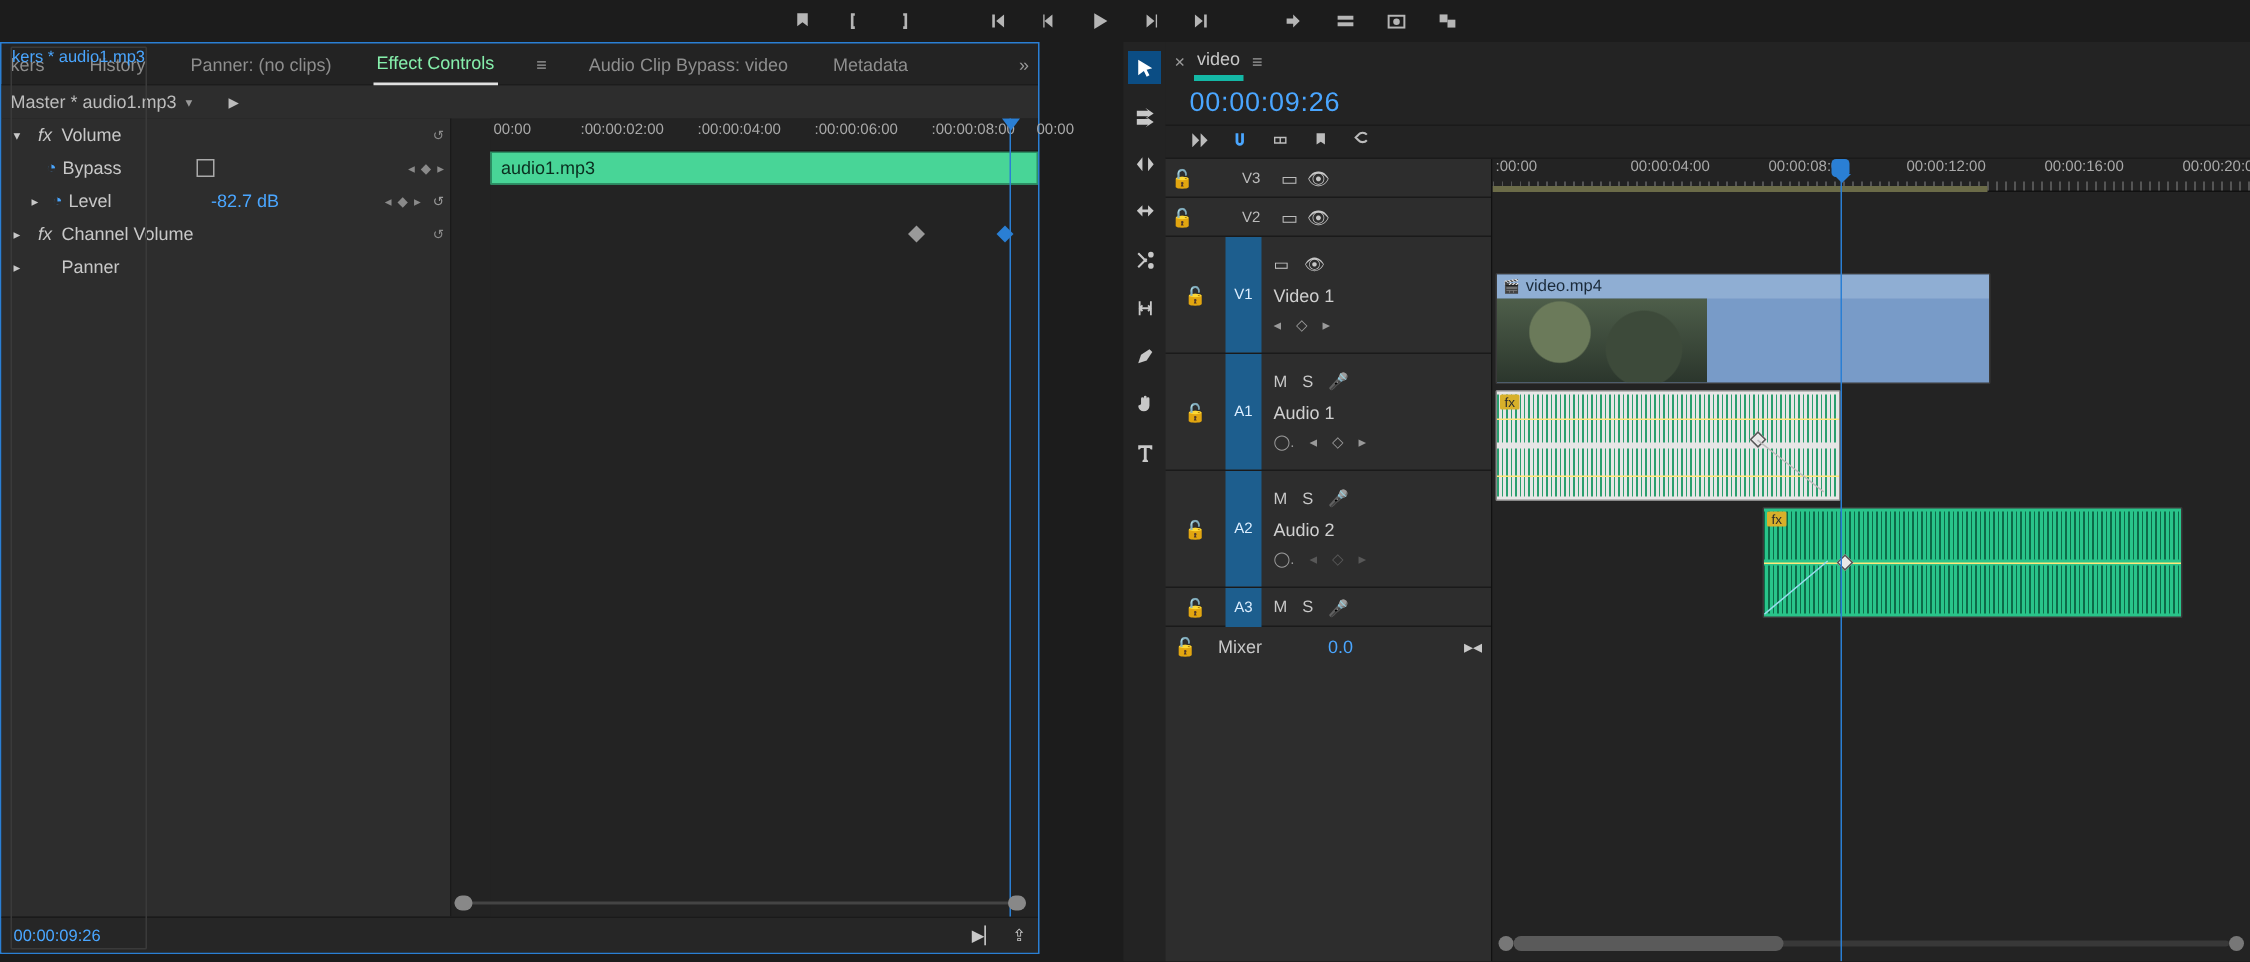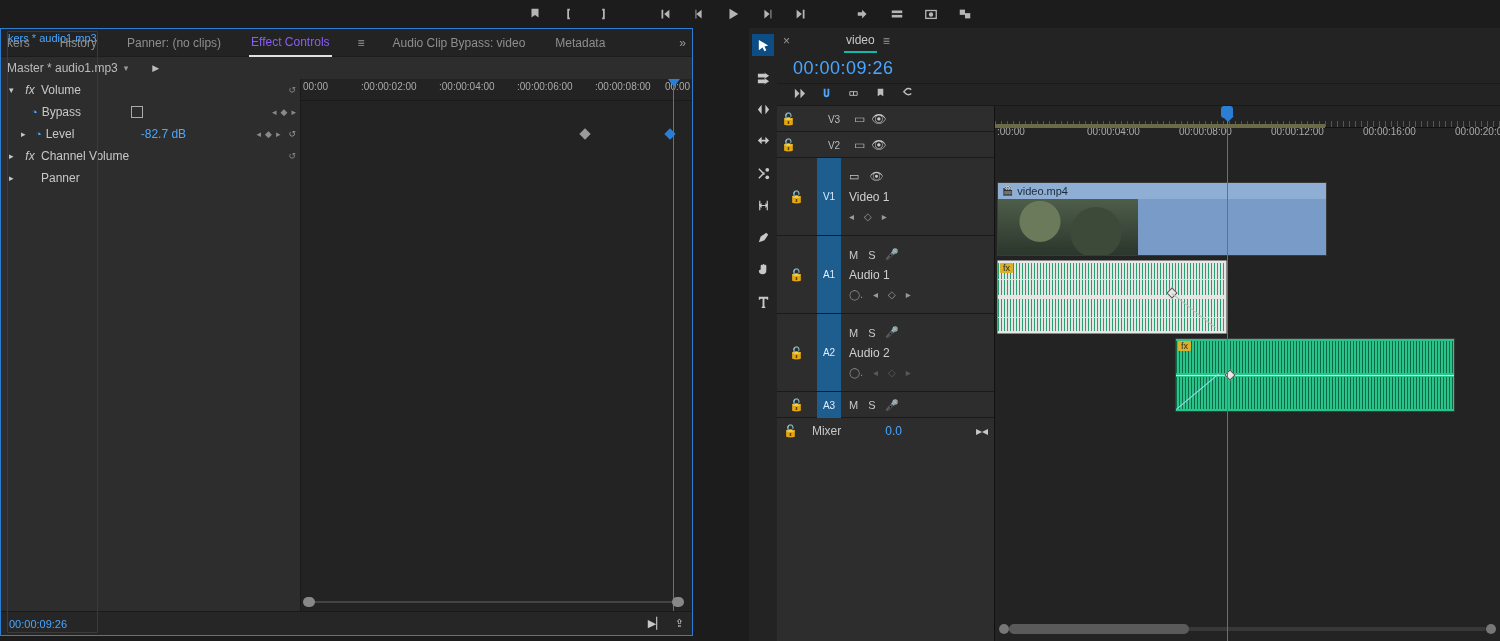--- a/index.html
+++ b/index.html
@@ -64,21 +64,21 @@
     display: flex;
     align-items: center;
     height: 28px;
     padding: 0 6px 0 4px;
     font-size: 12px;
     color: #8e8e8e;
     gap: 26px;
     border-bottom: 1px solid #1c1c1c;
   }
   .panel-tabs .tab { cursor: pointer; padding: 6px 2px; }
-  .panel-tabs .tab.active { color: #8b5cf6; border-bottom: 2px solid #e0e0e0; }
+  .panel-tabs .tab.active { color: #86efac; border-bottom: 2px solid #e0e0e0; }
   .panel-tabs .menu-ico, .panel-tabs .more-ico {
     color: #9a9a9a; cursor: pointer; font-size: 12px;
   }
   .panel-tabs .more-ico { margin-left: auto; }
 
   .crumb-row {
     display: flex;
     align-items: center;
     height: 22px;
     padding: 0 6px;
@@ -118,20 +118,21 @@
   .ec-tree .row .val { color: #4aa6ff; margin-left: auto; margin-right: 60px; }
   .ec-tree .row .kf-ctrls { margin-left:auto; display:flex; gap:4px; align-items:center; color:#8a8a8a;}
   .ec-tree .row .kf-ctrls span{font-size:9px; cursor:pointer;}
   .ec-tree .row .reset { color:#9a9a9a; font-size:12px; cursor:pointer; margin-left:4px;}
   .ec-tree .chk { width:12px;height:12px;border:1px solid #aaa; display:inline-block;}
 
   .ec-timeline {
     flex: 1;
     position: relative;
     background: #232323;
+    margin-left: 26px;
   }
   .ec-ruler {
     height: 22px;
     border-bottom: 1px solid #1a1a1a;
     display:flex; align-items:flex-start;
     font-size: 10px; color:#aaa;
     position: relative;
     padding-top:2px;
   }
   .ec-ruler span { position:absolute; top:2px; }
@@ -204,21 +205,21 @@
     flex-direction:column;
     position:relative;
   }
   .tl-tabrow {
     height:26px;
     display:flex; align-items:center;
     padding:0 6px; gap:6px;
     font-size:12px; color:#c8c8c8;
   }
   .tl-tabrow .close{color:#9a9a9a;cursor:pointer;}
-  .tl-tabrow .tabname{border-bottom:2px solid #14b8a6;padding:4px 2px;margin-left:48px;}
+  .tl-tabrow .tabname{border-bottom:4px solid #14b8a6;padding:4px 2px;}
   .tl-tabrow .menu{color:#9a9a9a;cursor:pointer; font-size:12px;}
 
   .tl-headrow {
     height:30px;
     display:flex; align-items:center;
     padding:0 6px 0 16px;
     border-bottom:1px solid #1a1a1a;
   }
   .tl-headrow .tc { color:#4aa6ff; font-size:18px; font-weight:300; letter-spacing:0.5px;}
   .tl-optrow {
@@ -278,21 +279,21 @@
   .master-row .mval{color:#4aa6ff;margin-left:30px;}
   .master-row .ico{margin-left:auto;margin-right:6px;color:#c8c8c8;cursor:pointer;}
 
   
   .tl-ruler {
     position:absolute; left:0; right:0; top:0;
     height:22px;
     border-bottom:1px solid #111;
     font-size:10px;color:#aaa;
   }
-  .tl-ruler span{position:absolute;top:20px;}
+  .tl-ruler span{position:absolute;top:0;}
   .tl-ruler .tickbar{position:absolute;left:0;right:0;bottom:0;height:6px;
     background:repeating-linear-gradient(90deg,#555 0,#555 1px,transparent 1px,transparent 6px);}
   .tl-workbar{position:absolute;left:0;top:18px;height:4px;background:#6b6b48;width:330px;}
   .tl-playhead{
     position:absolute;left:232px;top:0;bottom:0;width:1px;background:#2a7fd4;z-index:20;
   }
   .tl-playhead::before{
     content:"";position:absolute;top:0;left:-6px;
     width:12px;height:12px;background:#2a7fd4;border-radius:3px;
   }
@@ -515,20 +516,23 @@
       </div>
 
       <div class="ec-timeline">
         <div class="ec-ruler">
           <span style="left:2px">00:00</span>
           <span style="left:60px">:00:00:02:00</span>
           <span style="left:138px">:00:00:04:00</span>
           <span style="left:216px">:00:00:06:00</span>
           <span style="left:294px">:00:00:08:00</span>
           <span style="left:364px">00:00</span>
+        </div>
+        <div class="ec-clipbar">
+          <span>audio1.mp3</span>
         </div>
         <div class="ec-kf-area">
           <div class="kfrow" style="top:22px;">
             <span class="ec-kf-dot" style="left:280px;"></span>
             <span class="ec-kf-dot" style="right:18px;background:#2a7fd4;"></span>
           </div>
         </div>
         <div class="ec-playhead"></div>
       </div>
     </div>

